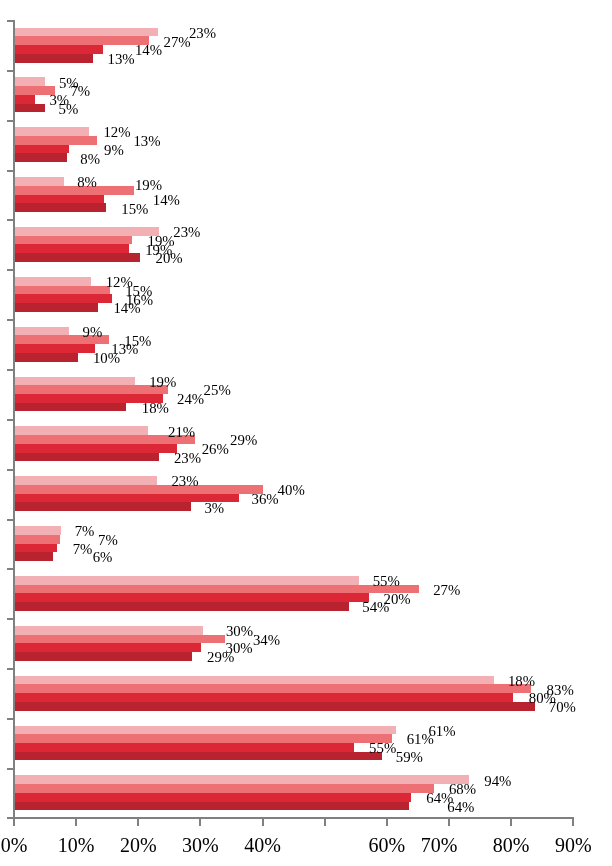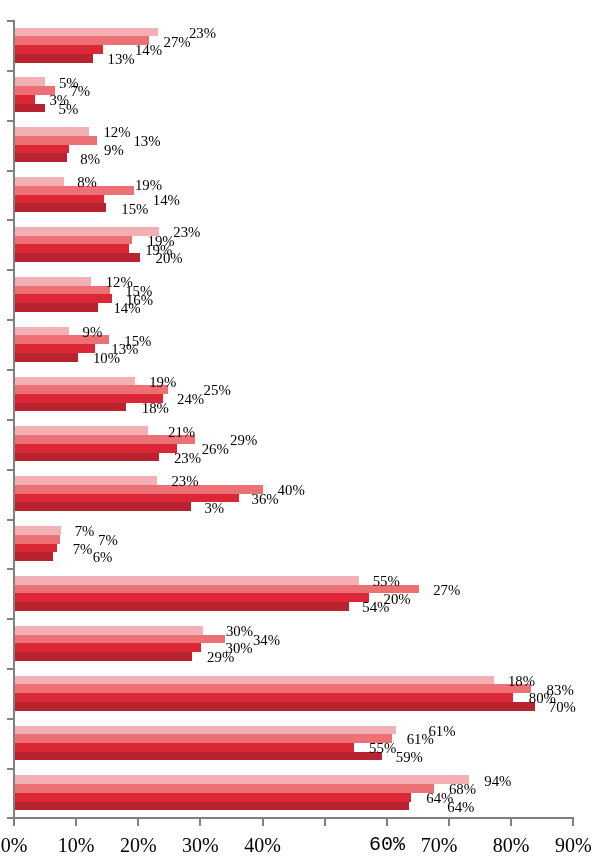--- a/index.html
+++ b/index.html
@@ -207,21 +207,21 @@
       <div class="xtick-label" style="font-size: 20px; width: 120px; left: 16.15px; top: 834.55px;">10%</div>
       <div class="tick" style="left: 137px; top: 817px; width: 2px; height: 9px;"></div>
       <div class="xtick-label" style="font-size: 20px; width: 120px; left: 78.3px; top: 834.55px;">20%</div>
       <div class="tick" style="left: 199px; top: 817px; width: 2px; height: 9px;"></div>
       <div class="xtick-label" style="font-size: 20px; width: 120px; left: 140.45px; top: 834.55px;">30%</div>
       <div class="tick" style="left: 262px; top: 817px; width: 2px; height: 9px;"></div>
       <div class="xtick-label" style="font-size: 20px; width: 120px; left: 202.6px; top: 834.55px;">40%</div>
       <div class="tick" style="left: 324px; top: 817px; width: 2px; height: 9px;"></div>
       <div class="xtick-label" style="font-size: 20px; width: 120px; left: 264.75px; top: 875px;">50%</div>
       <div class="tick" style="left: 386px; top: 817px; width: 2px; height: 9px;"></div>
-      <div class="xtick-label" style="font-size: 20px; width: 120px; left: 326.9px; top: 834.55px; font-family: Liberation Mono, monospace;">60%</div>
+      <div class="xtick-label" style="font-size: 20px; width: 120px; left: 326.9px; top: 834.55px;">60%</div>
       <div class="tick" style="left: 448px; top: 817px; width: 2px; height: 9px;"></div>
       <div class="xtick-label" style="font-size: 20px; width: 100px; left: 389.05px; top: 834.55px;">70%</div>
       <div class="tick" style="left: 510px; top: 817px; width: 2px; height: 9px;"></div>
       <div class="xtick-label" style="font-size: 20px; width: 120px; left: 451.2px; top: 834.55px;">80%</div>
       <div class="tick" style="left: 572px; top: 817px; width: 2px; height: 9px;"></div>
       <div class="xtick-label" style="font-size: 20px; width: 120px; left: 513.35px; top: 834.55px;">90%</div>
     </div>
 </div>
 
 </body></html>

